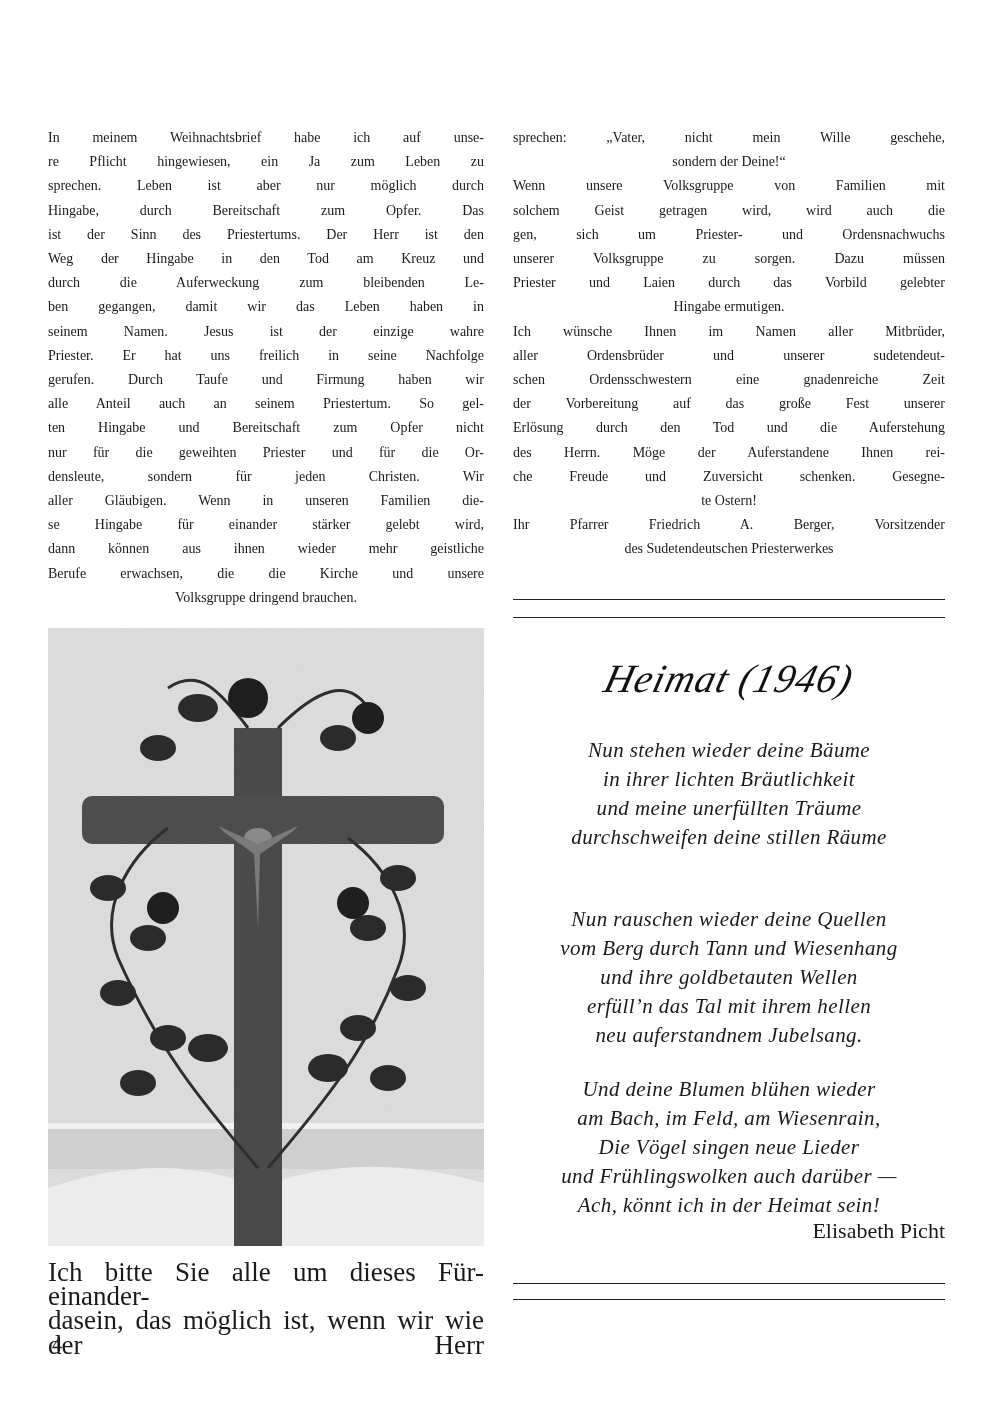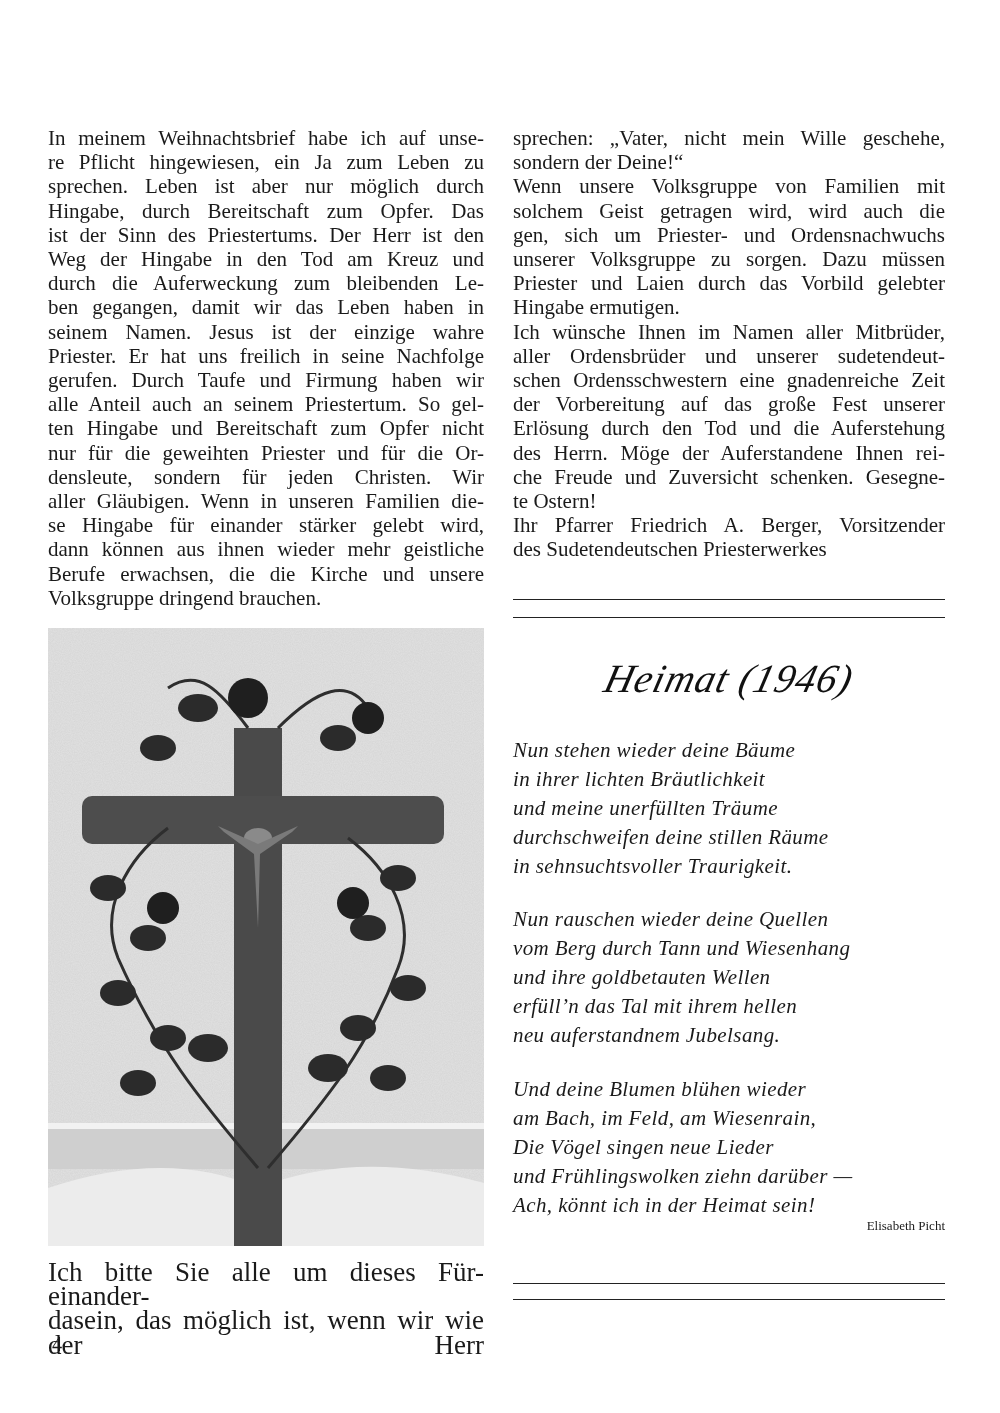--- a/index.html
+++ b/index.html
@@ -1,32 +1,32 @@
 <!DOCTYPE html>
 <html><head>
 <meta charset="utf-8">
 <style>
   html, body { margin:0; padding:0; background:#ffffff; }
   body { width:1000px; height:1413px; position:relative; overflow:hidden;
          font-family:"Liberation Serif", "DejaVu Serif", serif; color:#1a1a1a; }
-  .col { position:absolute; font-size:21px; line-height:24.2px; }
+  .col { position:absolute; font-size:14px; line-height:24.2px; }
   .left-col { left:48px; top:126px; width:436px; }
   .right-col { left:513px; top:126px; width:432px; }
   .just-line { display:block; text-align:justify; text-align-last:justify; }
-  .last-line { display:block; text-align:left; }
+  .last-line { display:block; text-align:center; }
   .rule { position:absolute; left:513px; width:432px; height:0; border-top:1.3px solid #222; }
   .photo { position:absolute; left:48px; top:628px; width:436px; height:618px; background:#d9d9d9; overflow:hidden; }
   .photo svg { display:block; width:100%; height:100%; }
   .poem-title { position:absolute; left:513px; top:655px; width:432px; text-align:center;
                 font-family:"Liberation Serif", "DejaVu Serif", serif; font-style:italic;
                 font-size:40px; letter-spacing:1px; transform:skewX(-14deg); color:#111; }
   .stanza { position:absolute; left:513px; width:432px; font-style:italic; font-size:21px; line-height:29px;
-            letter-spacing:0.4px; }
+            letter-spacing:0.4px;text-align:center; }
   .stanza span { display:block; white-space:nowrap; }
-  .author { position:absolute; left:513px; top:1218px; width:432px; text-align:right; font-size:13px; }
+  .author { position:absolute; left:513px; top:1218px; width:432px; text-align:right; font-size:22px; }
   .caption { position:absolute; left:48px; top:1260px; width:436px; font-size:27px; line-height:24.2px; }
   .page-num { position:absolute; left:52px; top:1333px; font-size:20.3px; }
 </style>
 </head>
 <body>
 
 <div class="col left-col">
   <span class="just-line">In meinem Weihnachtsbrief habe ich auf unse-</span>
   <span class="just-line">re Pflicht hingewiesen, ein Ja zum Leben zu</span>
   <span class="just-line">sprechen. Leben ist aber nur möglich durch</span>
@@ -134,35 +134,34 @@
 <div class="rule" style="top:599px;"></div>
 <div class="rule" style="top:617px;"></div>
 
 <div class="poem-title">Heimat (1946)</div>
 
 <div class="stanza" style="top:736px;">
   <span>Nun stehen wieder deine Bäume</span>
   <span>in ihrer lichten Bräutlichkeit</span>
   <span>und meine unerfüllten Träume</span>
   <span>durchschweifen deine stillen Räume</span>
-  <span>in sehnsuchtsvoller Traurigkeit.</span>
 </div>
 
 <div class="stanza" style="top:905px;font-style:italic;">
   <span>Nun rauschen wieder deine Quellen</span>
   <span>vom Berg durch Tann und Wiesenhang</span>
   <span>und ihre goldbetauten Wellen</span>
   <span>erfüll’n das Tal mit ihrem hellen</span>
   <span>neu auferstandnem Jubelsang.</span>
 </div>
 
 <div class="stanza" style="top:1075px;">
   <span>Und deine Blumen blühen wieder</span>
   <span>am Bach, im Feld, am Wiesenrain,</span>
   <span>Die Vögel singen neue Lieder</span>
-  <span>und Frühlingswolken ziehn darüber —</span>
+  <span>und Frühlingswolken auch darüber —</span>
   <span>Ach, könnt ich in der Heimat sein!</span>
 </div>
 
 <div class="author">Elisabeth Picht</div>
 
 <div class="rule" style="top:1283px;"></div>
 <div class="rule" style="top:1299px;"></div>
 
 </body></html>

